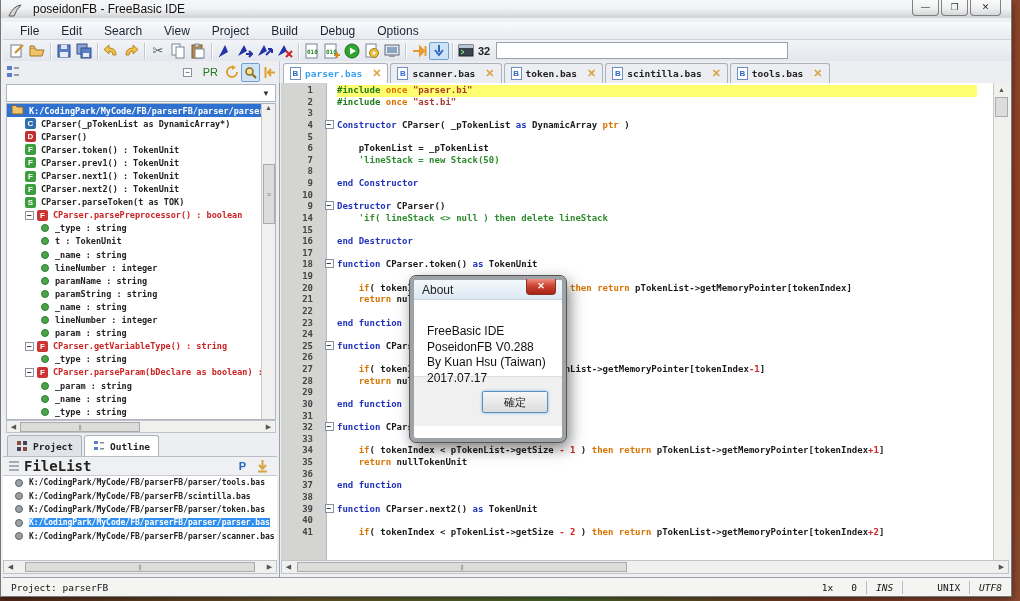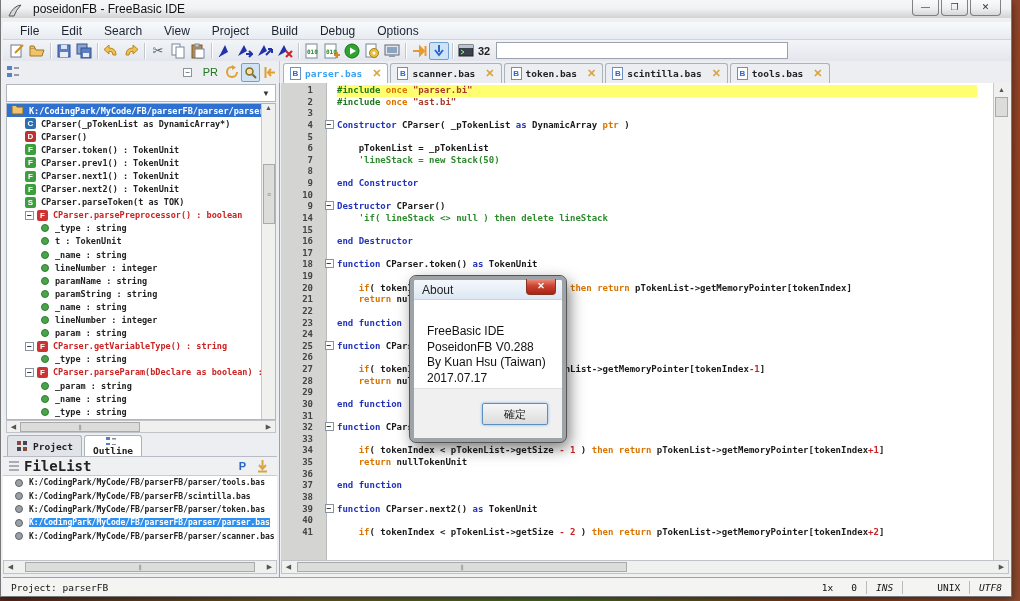--- a/index.html
+++ b/index.html
@@ -90,21 +90,21 @@
   .hthumb{ height:10px; background:#dcdcda; border:1px solid #aaa; font-size:7px; color:#888;
      text-align:center; line-height:9px; }
   #tree-hscroll{ left:3px; top:337px; width:270px; height:13px; }
   #tree-hthumb{ width:120px; margin-right:auto; }
 
   
   #panel-tabs{ left:2px; top:433px; width:270px; height:23px; display:flex; align-items:flex-end; padding-left:4px; }
   .ptab{ height:21px; display:flex; align-items:center; padding:0 8px; margin-right:2px;
     border:1px solid #aab2bc; border-bottom:none; border-radius:3px 3px 0 0; background:#e0e3e8;
     font-family:"DejaVu Sans Mono",monospace; font-size:9.5px; font-weight:bold; color:#222; }
-  .ptab.active{ background:#fff;flex-direction:column; }
+  .ptab.active{ background:#fff; }
   .ptab svg{ margin-right:5px; }
 
   
   #filelist-header{ left:2px; top:456px; width:274px; height:20px; background:#eef0f2;
      border-top:1px solid #b8bcc4; border-bottom:1px solid #c8ccd4; display:flex; align-items:center; }
   #filelist-header .fl-title{ font-family:"DejaVu Sans Mono",monospace; font-size:14px; font-weight:bold; color:#222; margin-left:3px; }
   #filelist-header .spacer{ flex:1; }
   .p-badge{ color:#2a66c8; font-weight:bold; font-size:11px; margin-right:10px; }
   #filelist{ left:2px; top:476px; width:274px; height:84px; background:#fff; overflow:hidden; }
   .frow{ height:13.4px; display:flex; align-items:center; white-space:nowrap;
@@ -145,21 +145,21 @@
   #dialog{ left:409px; top:276px; width:156px; height:166px;
      border:4px solid rgba(150,155,160,.92); border-radius:6px;
      outline:1px solid #555; box-shadow:3px 6px 16px rgba(0,0,0,.55); background:#fff; }
   #dlg-title{ height:20px; background:linear-gradient(#f4f8fc,#dde8f4);
      border-bottom:1px solid #c8d4e0; display:flex; align-items:center; border-radius:2px 2px 0 0; }
   #dlg-title .t{ font-size:12px; color:#222; margin-left:8px; }
   #dlg-close{ position:absolute; right:6px; top:-1px; width:30px; height:16px;
      background:linear-gradient(#f09080,#cc4433 45%,#aa2211); border:1px solid #883322;
      border-top:none; border-radius:0 0 4px 4px; color:#fff; font-size:9px; font-weight:bold;
      text-align:center; line-height:15px; }
-  #dlg-body{ height:88px; background:#fff; padding:24px 0 0 13px; }
+  #dlg-body{ height:76px; background:#fff; padding:24px 0 0 13px; }
   #dlg-body .line{ font-size:12px; color:#111; line-height:15.5px; }
   #dlg-footer{ height:50px; background:#f0f0f0; border-top:1px solid #dfdfdf;
      display:flex; align-items:center; justify-content:flex-end; }
   #dlg-ok{ width:66px; height:22px; margin-right:14px; background:linear-gradient(#f6f6f6,#dcdcdc);
      border:1px solid #5a8fc0; box-shadow:0 0 3px #7db2e8; border-radius:2px;
      font-size:11px; color:#111; text-align:center; line-height:20px; }
 </style>
 </head>
 <body>
 

